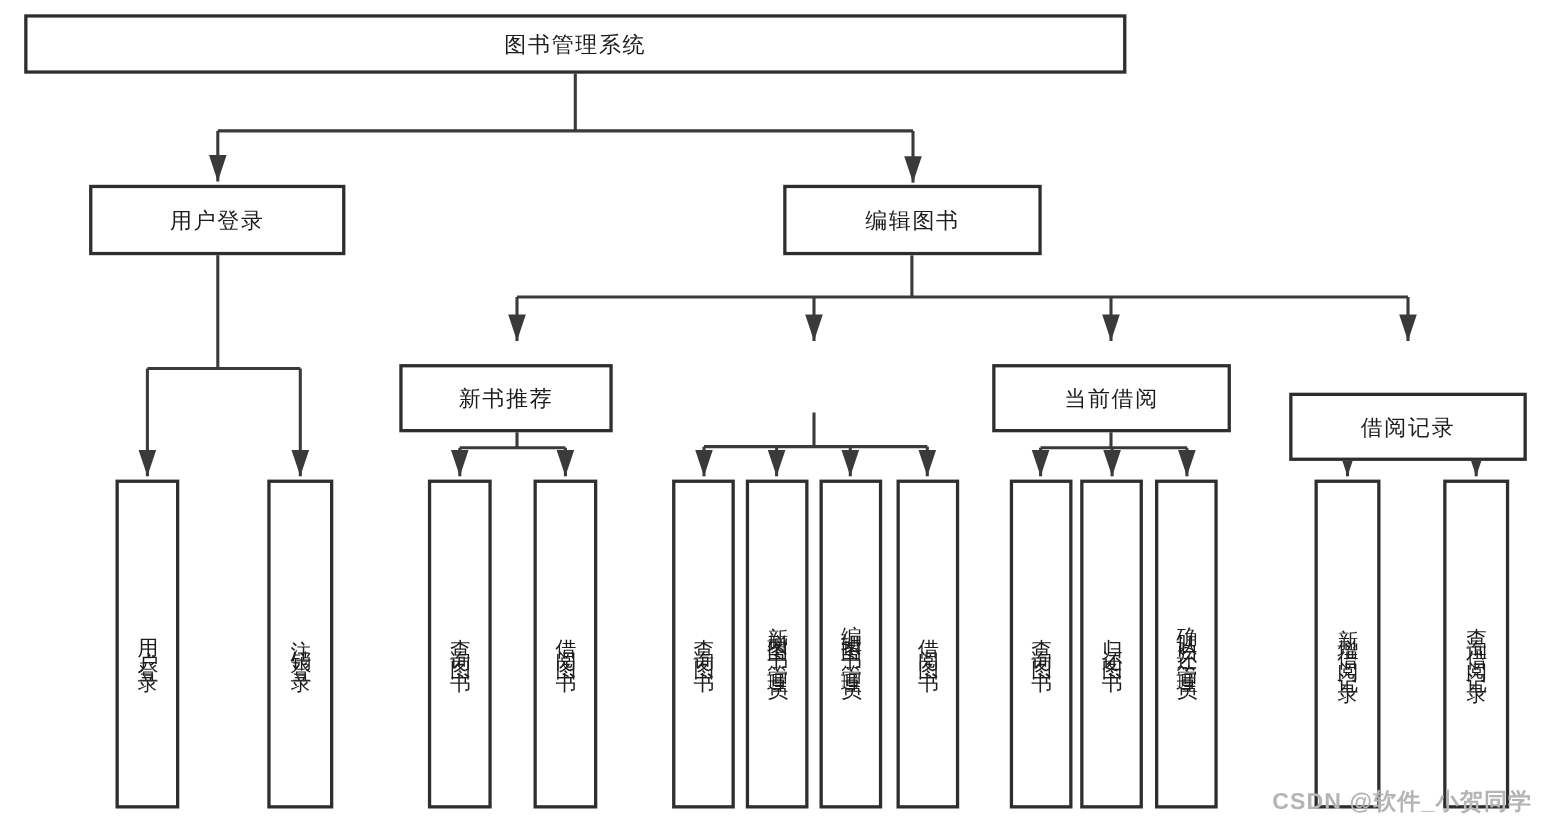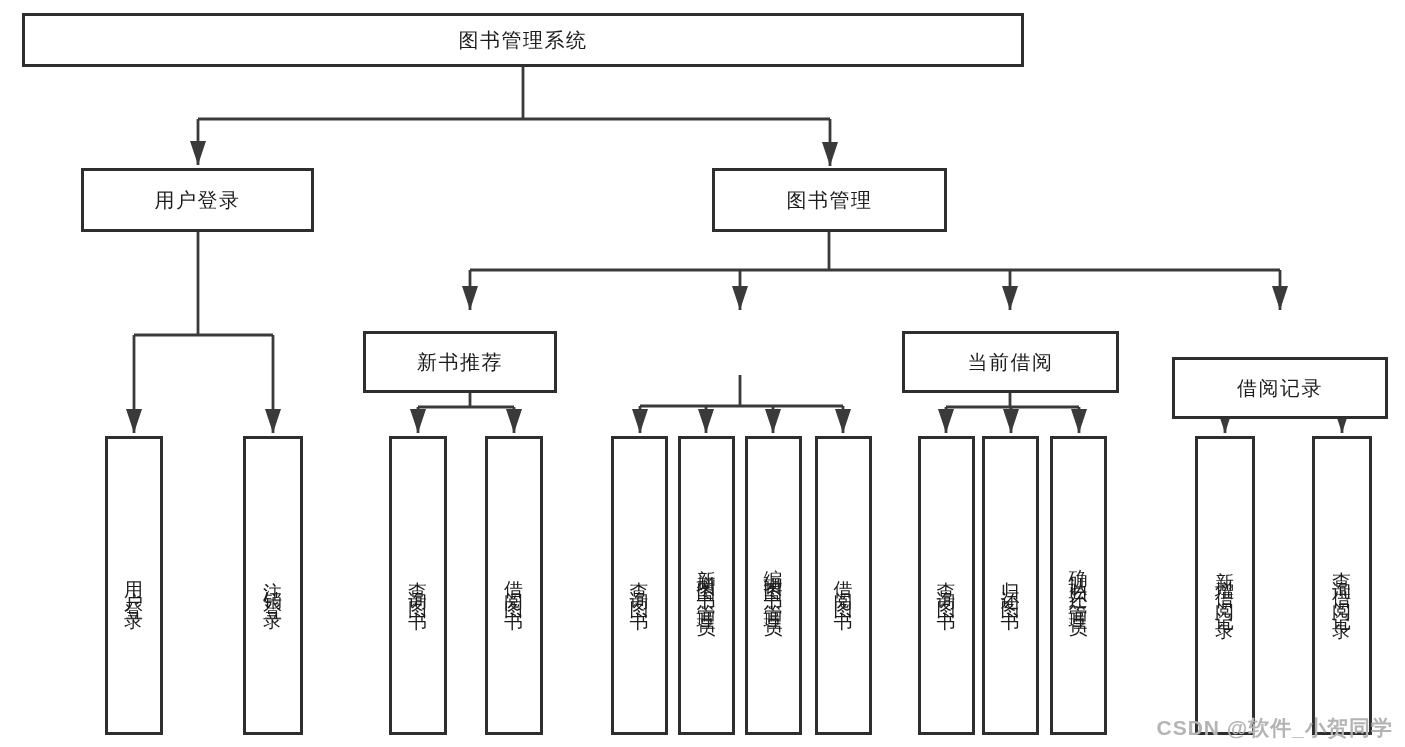--- a/index.html
+++ b/index.html
@@ -88,21 +88,21 @@
   </svg>
 
   <div class="box hbox" style="left:22px;top:13px;width:1002px;height:54px;">
     <span>图书管理系统</span>
   </div>
 
   <div class="box hbox" style="left:81px;top:168px;width:233px;height:64px;">
     <span>用户登录</span>
   </div>
   <div class="box hbox" style="left:712px;top:168px;width:235px;height:64px;">
-    <span>图书管理</span>
+    <span>编辑图书</span>
   </div>
 
   <div class="box hbox" style="left:363px;top:331px;width:194px;height:62px;">
     <span>新书推荐</span>
   </div>
   <div class="box hbox" style="left:902px;top:331px;width:217px;height:62px;">
     <span>当前借阅</span>
   </div>
   <div class="box hbox" style="left:1172px;top:313px;width:216px;height:62px;margin-top:44px;">
     <span>借阅记录</span>

